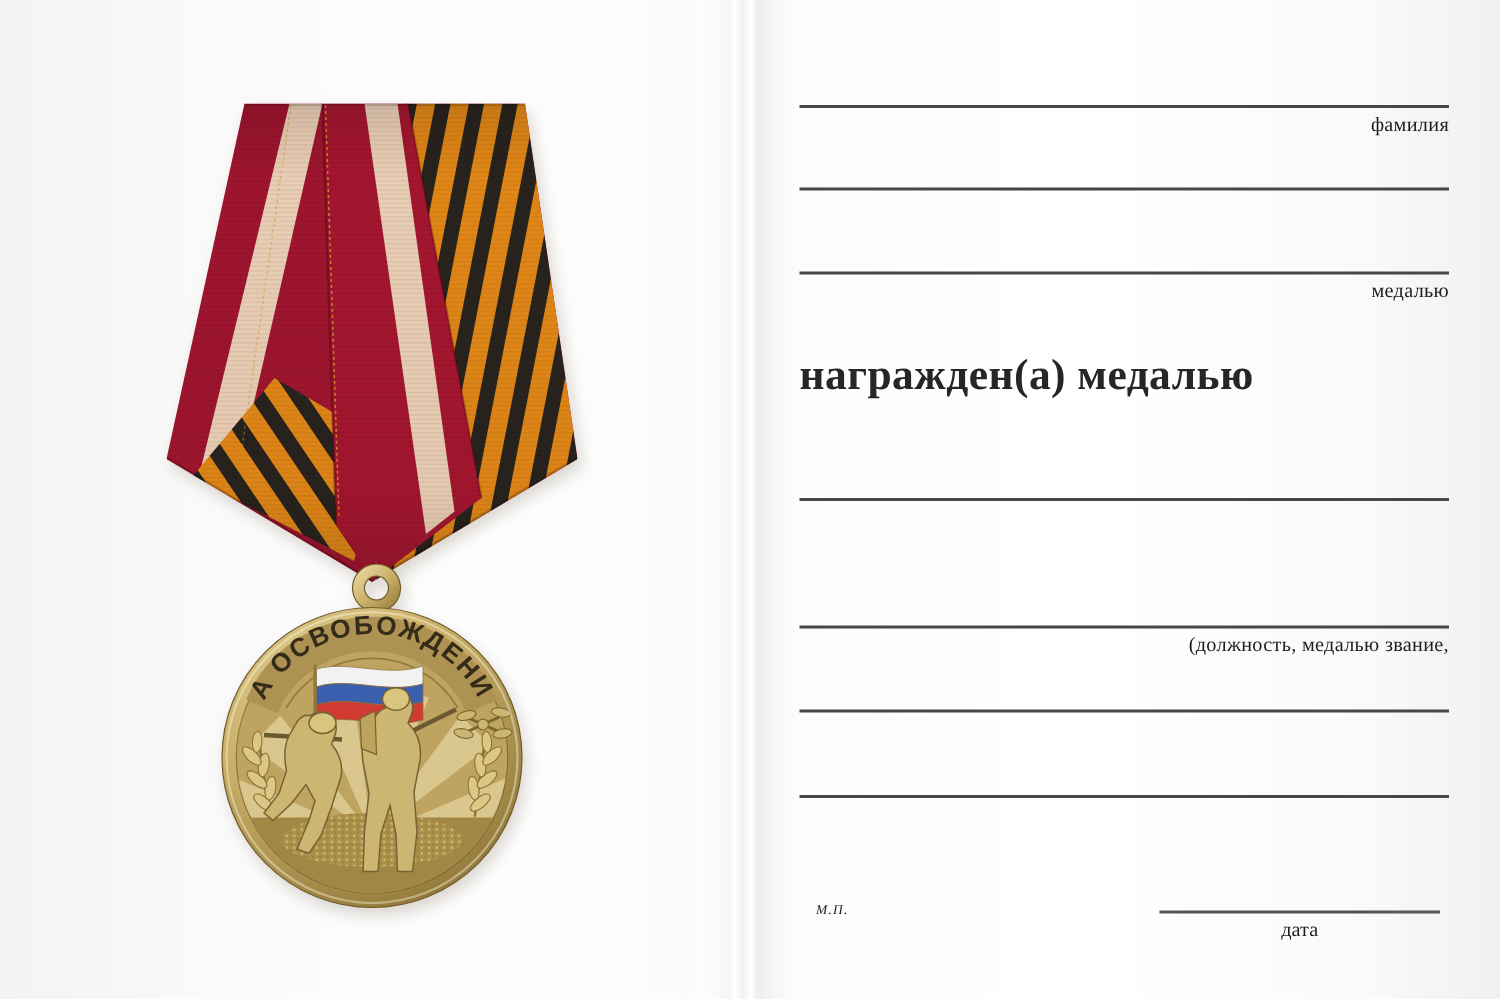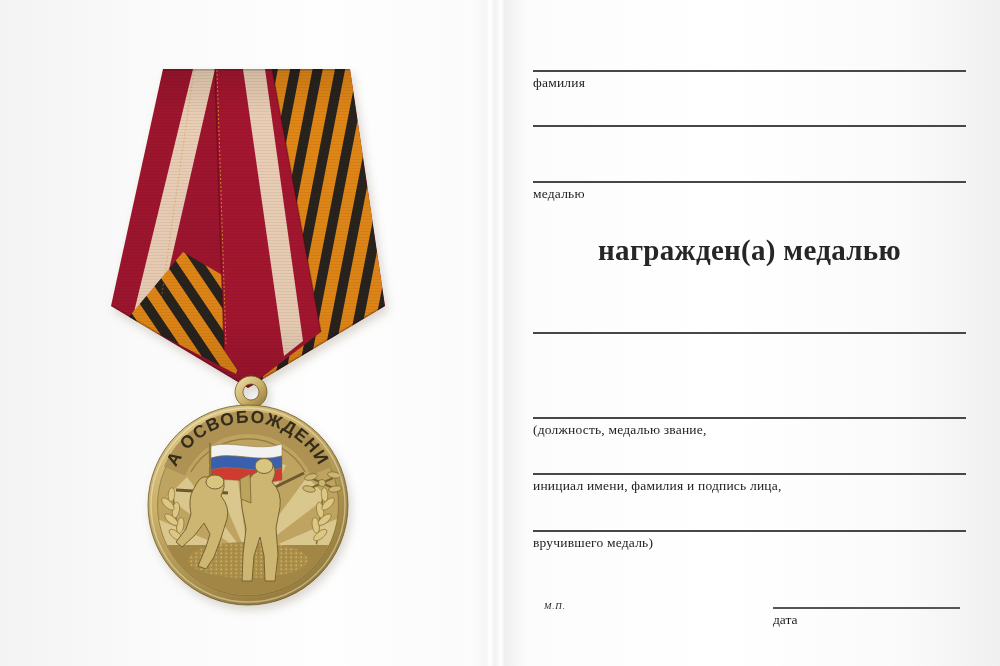--- a/index.html
+++ b/index.html
@@ -20,33 +20,33 @@
     position:absolute;left:470px;top:0;width:60px;height:666px;pointer-events:none;
     background:linear-gradient(90deg,rgba(0,0,0,0) 0%,rgba(0,0,0,0.03) 27%,#ffffff 33%,rgba(0,0,0,0.05) 42%,#ffffff 52%,rgba(0,0,0,0.04) 58%,rgba(0,0,0,0) 100%);
   }
   .medal-svg{
     position:absolute;left:0;top:0;
     filter:drop-shadow(3px 5px 5px rgba(80,60,30,0.20));
   }
   
   .rule{position:absolute;left:33px;width:433px;height:2px;background:#474747;}
   .flabel{
-    position:absolute;left:33px;width:433px;text-align:left;
+    position:absolute;left:33px;width:433px;text-align:right;
     font-size:13.5px;color:#1d1d1d;letter-spacing:0.2px;
   }
   .award-title{
-    position:absolute;left:33px;width:433px;top:234px;text-align:center;
+    position:absolute;left:33px;width:433px;top:234px;text-align:left;
     font-weight:bold;font-size:29px;color:#262626;letter-spacing:0.3px;
   }
   .seal{
     position:absolute;left:44px;top:597px;font-size:13px;color:#222;
     font-variant-caps:all-small-caps;letter-spacing:0.8px;font-style:italic;
   }
   .date-rule{position:absolute;left:273px;top:607px;width:187px;height:2px;background:#555;}
-  .date-label{position:absolute;left:273px;top:612px;width:187px;text-align:left;font-size:13.5px;color:#1d1d1d;}
+  .date-label{position:absolute;left:273px;top:612px;width:187px;text-align:center;font-size:13.5px;color:#1d1d1d;}
 </style>
 </head>
 <body>
 
 <div class="spread">
 
   <div class="page left">
     <svg class="medal-svg" width="500" height="666" viewBox="0 0 500 666">
       <defs>
         <clipPath id="pent">
@@ -194,24 +194,22 @@
     <div class="flabel" style="top:186px">медалью</div>
 
     <div class="award-title">награжден(а) медалью</div>
 
     <div class="rule" style="top:332px"></div>
 
     <div class="rule" style="top:417px"></div>
     <div class="flabel" style="top:422px">(должность, медалью звание,</div>
 
     <div class="rule" style="top:473px"></div>
-    <div class="flabel" style="top:478px">инициал имени, фамилия и подпись лица,</div>
 
     <div class="rule" style="top:530px"></div>
-    <div class="flabel" style="top:535px">вручившего медаль)</div>
 
     <div class="seal">м.п.</div>
 
     <div class="date-rule"></div>
     <div class="date-label">дата</div>
   </div>
 
   <div class="spine"></div>
 </div>
 

